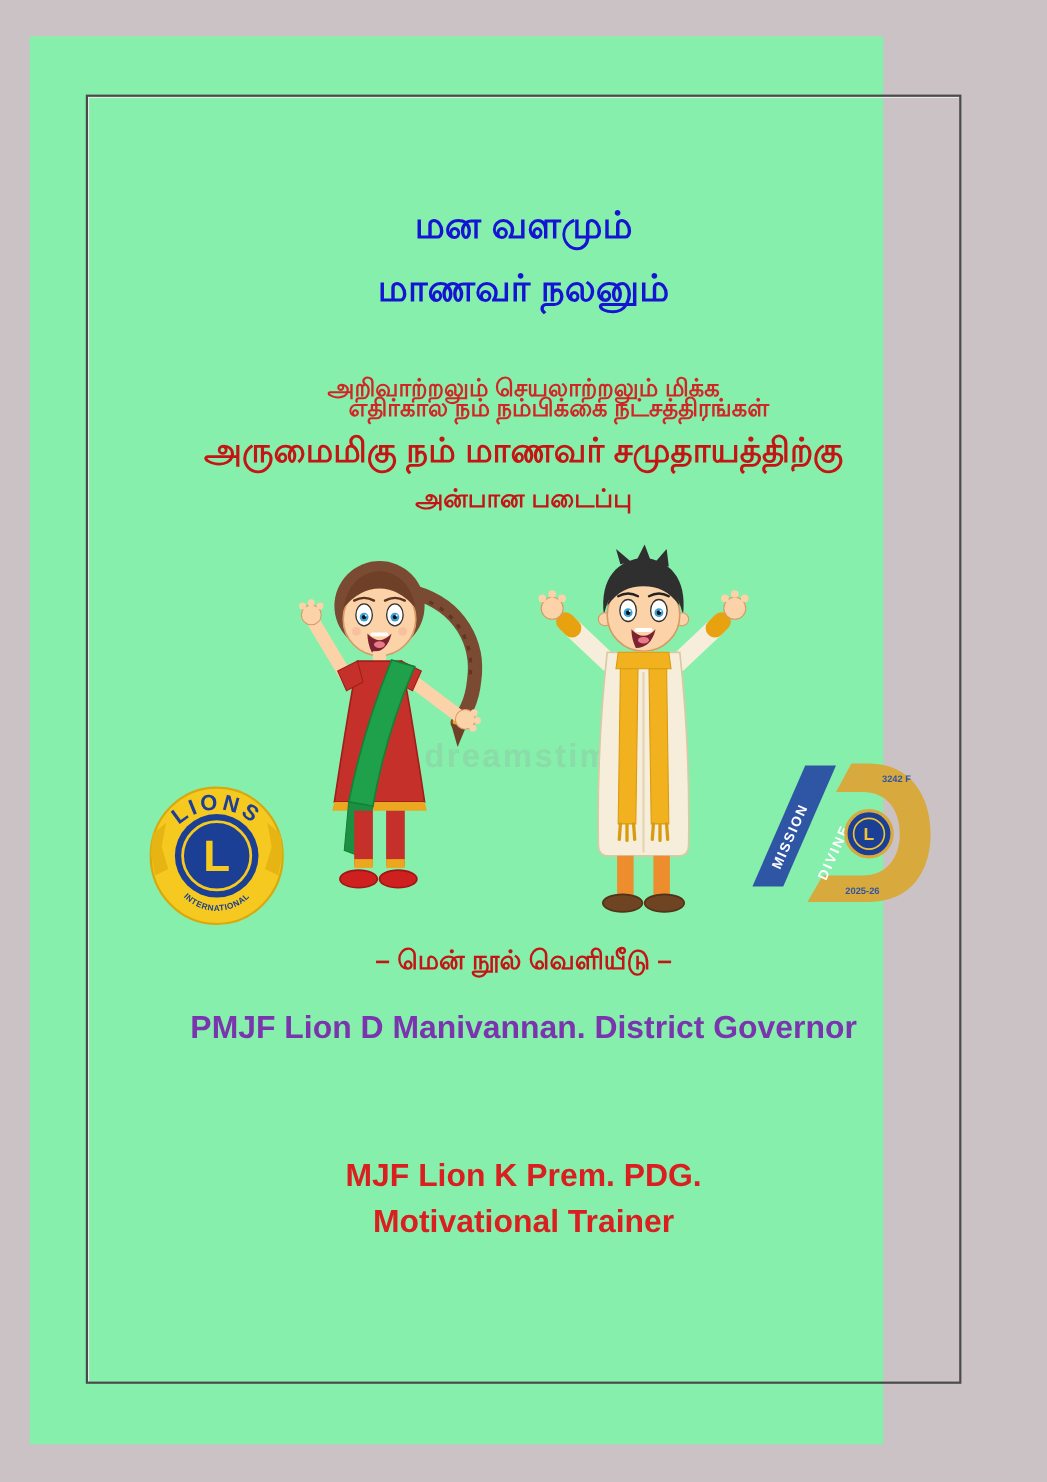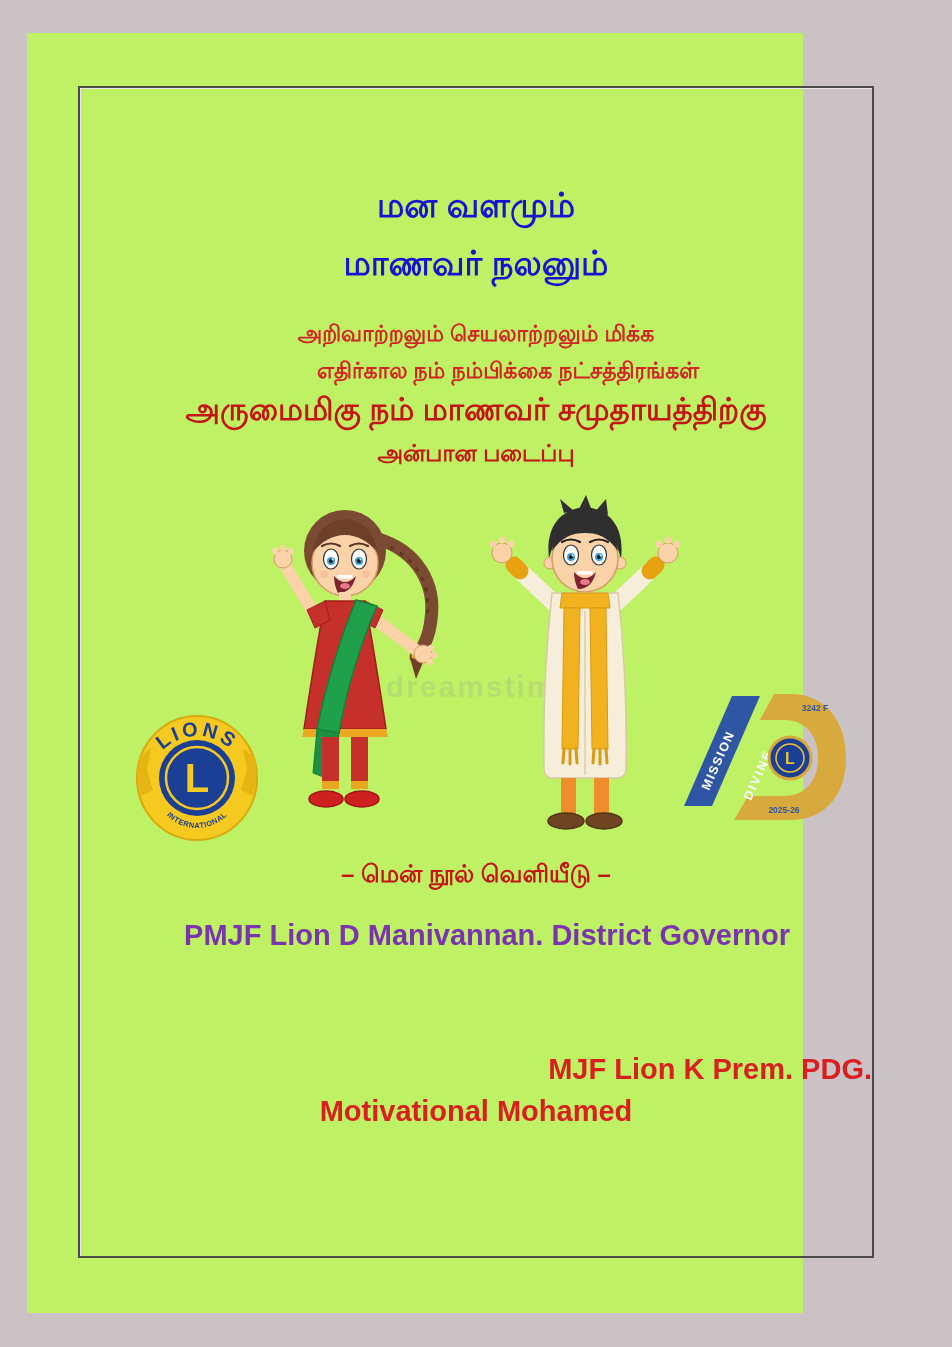--- a/index.html
+++ b/index.html
@@ -5,42 +5,42 @@
   html,body { margin:0; padding:0; background:#cbc2c5; }
   * { box-sizing:border-box; }
   .canvas {
     position:relative; width:952px; height:1347px;
     background:#cbc2c5;
     font-family:"Liberation Sans", sans-serif;
     overflow:hidden;
   }
   .page {
     position:absolute; left:27px; top:33px; width:776px; height:1280px;
-    background:#bef264;
+    background:#86efac;
   }
   .frame {
     position:absolute; left:51px; top:53px; width:796px; height:1172px;
     border:2px solid #4a4a4a;
     box-shadow: inset 1px 1px 0 #e8e8e8;
   }
   .tline {
     position:absolute; left:0; width:100%;
     text-align:center; white-space:nowrap; line-height:1.15;
   }
   .title   { top:98px;  font-size:34px; font-weight:bold; color:#1414d2; }
   .title2  { top:156px; font-size:34px; font-weight:bold; color:#1414d2; }
-  .red1    { top:233px; font-size:22px; font-weight:bold; color:#d22626; }
+  .red1    { top:252px; font-size:22px; font-weight:bold; color:#d22626; }
   .red2    { top:270px; font-size:22px; font-weight:bold; color:#d22626;margin-left:32px; }
   .redbig  { top:304px; font-size:31px; font-weight:bold; color:#c41414; }
   .redsub  { top:352px; font-size:23px; font-weight:bold; color:#c41414; }
   .pubs    { top:772px; font-size:24px; font-weight:bold; color:#c41414; }
-  .purp1   { top:831px; font-size:29px; font-weight:bold; color:#7a35ae;margin-left:11px; }
+  .purp1   { top:831px; font-size:29px; font-weight:bold; color:#7a35ae; }
   .purp2   { top:873px; font-size:29px; font-weight:bold; color:#7a35ae; }
   .auth    { top:924px; font-size:29px; font-weight:bold; color:#d91f1f; }
-  .authnm  { top:965px; font-size:29px; font-weight:bold; color:#d91f1f;text-align:right; }
+  .authnm  { top:965px; font-size:29px; font-weight:bold; color:#d91f1f; }
   .authtt  { top:1007px;font-size:29px; font-weight:bold; color:#d91f1f; }
   .kids    { position:absolute; left:150px; top:399px; width:480px; height:370px; }
   .lionslogo { position:absolute; left:55px;  top:612px; width:124px; height:148px; }
   .mdlogo    { position:absolute; left:598px; top:600px; width:172px; height:138px; }
   svg text { font-family:"Liberation Sans", sans-serif; }
 </style>
 </head>
 <body>
 
 <div class="canvas">
@@ -210,17 +210,17 @@
         <circle cx="112" cy="70" r="14" fill="none" stroke="#f1c232" stroke-width="1.5"></circle>
         <text x="112" y="76" text-anchor="middle" font-size="16" font-weight="bold" fill="#f1c232" font-family="Liberation Serif, serif">L</text>
 
         <text x="137" y="23" text-anchor="middle" font-size="8.5" font-weight="bold" fill="#2f56a5">3242 F</text>
         <text x="106" y="125" text-anchor="middle" font-size="8.5" font-weight="bold" fill="#2f56a5">2025-26</text>
       </svg>
 
       <div class="tline pubs">– மென் நூல் வெளியீடு –</div>
       <div class="tline purp1">PMJF Lion D Manivannan. District Governor</div>
       <div class="tline authnm">MJF Lion K Prem. PDG.</div>
-      <div class="tline authtt">Motivational Mohamed</div>
+      <div class="tline authtt">Motivational Trainer</div>
 
     </div>
   </div>
 </div>
 
 </body></html>

